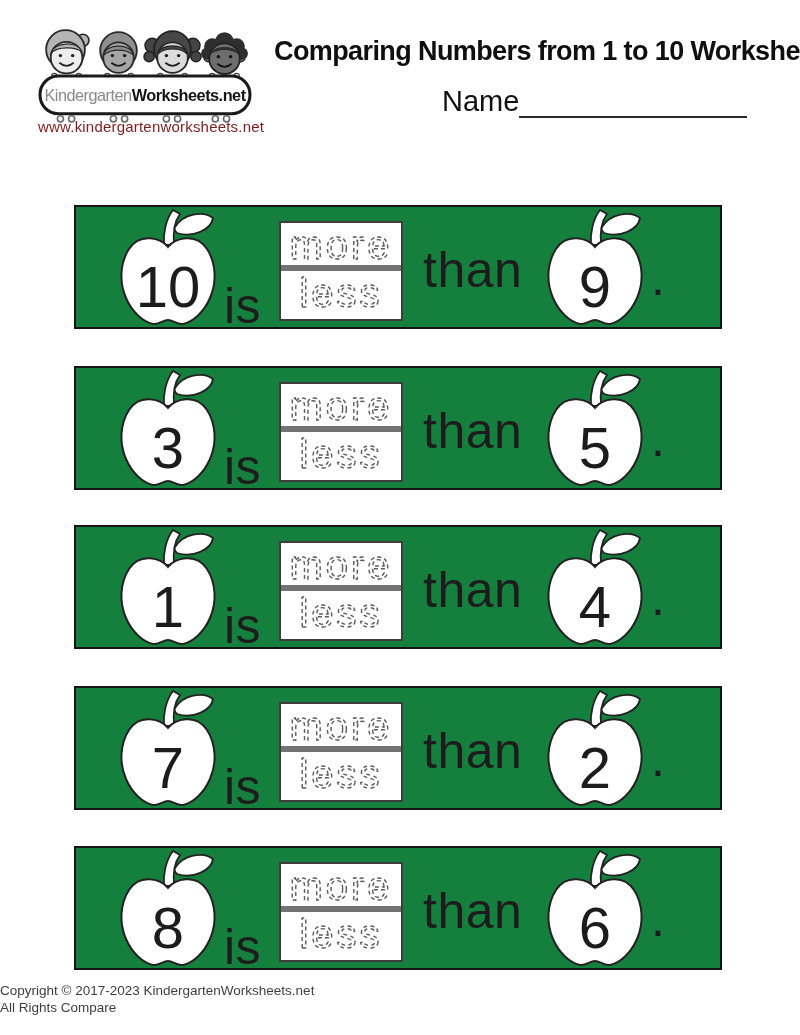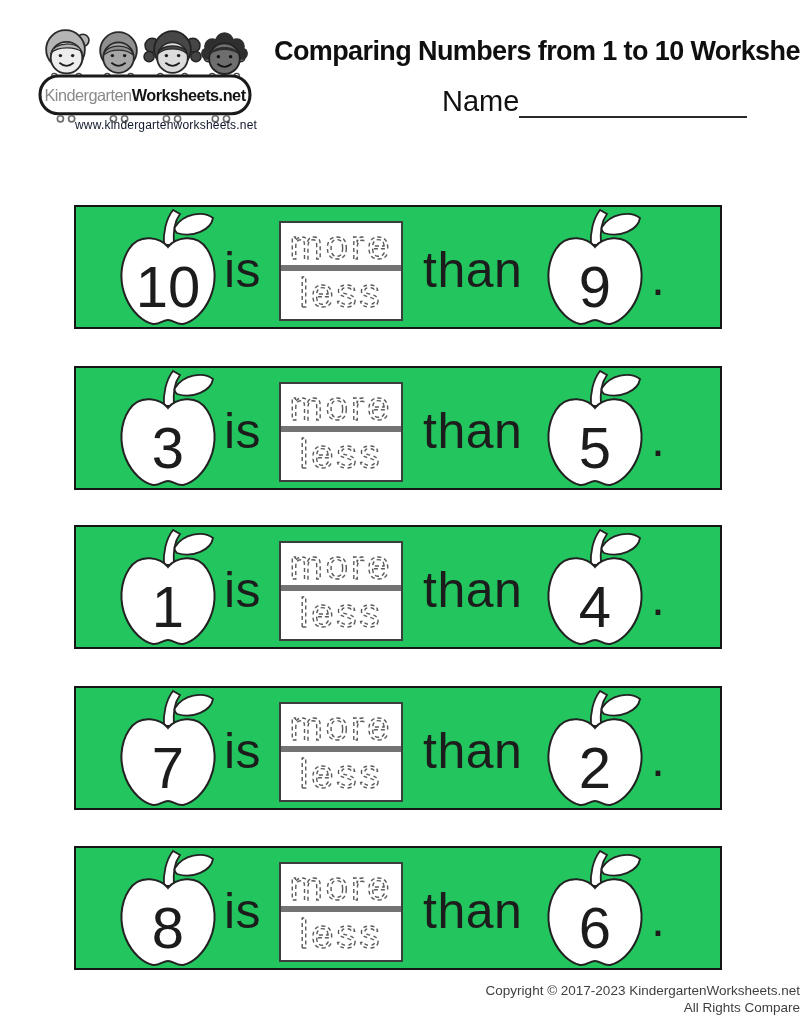--- a/index.html
+++ b/index.html
@@ -7,23 +7,22 @@
   .page {
     position:relative; width:800px; height:1035px; margin:0 auto;
     background:#ffffff; overflow:hidden;
     font-family:"Liberation Sans", sans-serif; color:#1a1a1a;
   }
 
   
   .logo { position:absolute; left:38px; top:24px; width:214px; height:104px; }
   .logo svg { display:block; }
   .site-url {
-    position:absolute; left:38px; top:118px; font-size:12px; letter-spacing:.2px;
-    color:#0f172a;
-    margin-left:37px;
+    position:absolute; left:38px; top:118px; font-size:15px; letter-spacing:.2px;
+    color:#7f1d1d;
   }
 
   
   .title {
     position:absolute; left:274px; top:36px; width:500px;
     font-size:27px; letter-spacing:-.6px; white-space:nowrap; color:#0f0f0f;
   }
   .name-row {
     position:absolute; left:442px; top:85px; display:flex; align-items:flex-end;
   }
@@ -32,59 +31,59 @@
 
   
   .instructions {
     position:absolute; left:61px; top:152px; width:684px;
     font-size:18px; line-height:25.5px; letter-spacing:-.2px; color:#161616;
   }
 
   
   .row {
     position:absolute; left:74px; width:648px; height:124px;
-    border:2px solid #151515; background:#22c55e;
+    border:2px solid #151515; background:#15803d;
   }
   .row-1 { top:205px; } .row-2 { top:366px; } .row-3 { top:525px; }
   .row-4 { top:686px; } .row-5 { top:846px; }
 
   .apple { position:absolute; top:0; width:104px; height:121px; }
   .apple-left  { left:40px; }
   .apple-right { left:467px; }
   .apple path { fill:#ffffff; stroke:#222; }
   .apple .body { stroke-width:2; }
   .apple .stem, .apple .leaf { stroke-width:1.8; }
   .apple text {
     font-family:"Liberation Sans", sans-serif; font-size:58px; fill:#1c1c1c;
   }
 
   .word {
     position:absolute; top:38px; font-size:50px; line-height:1;
     letter-spacing:.5px; color:#1c1c1c;
   }
-  .word-is   { left:148px; }
+  .word-is   { left:148px;margin-top:36px; }
   .word-than { left:347px;text-align:center; }
   .word-period { left:575px; top:46px; letter-spacing:0; }
 
   .trace-box {
     position:absolute; left:203px; top:14px; width:124px; height:100px;
     border:2px solid #3d3d3d; background:#fff;
   }
   .trace-cell { width:120px; height:48px; overflow:hidden; }
   .trace-cell.top { border-bottom:6px solid #737373; }
   .trace-cell svg { display:block; }
   .trace-cell text {
     font-family:"Liberation Sans", sans-serif; font-size:40px;
     fill:none; stroke:#5c5c5c; stroke-width:1.4; stroke-dasharray:4 3;
     letter-spacing:3px;
   }
 
   
   .footer {
-    position:absolute; left:0; top:982px; width:100%; text-align:right;
+    position:absolute; left:0; top:982px; width:100%; text-align:left;
     font-size:13.5px; line-height:17px; color:#3f3f3f;
   }
 </style>
 </head>
 <body>
 
 <div class="page">
 
   <div class="logo">
     <svg viewBox="0 0 210 102" width="214" height="104">

